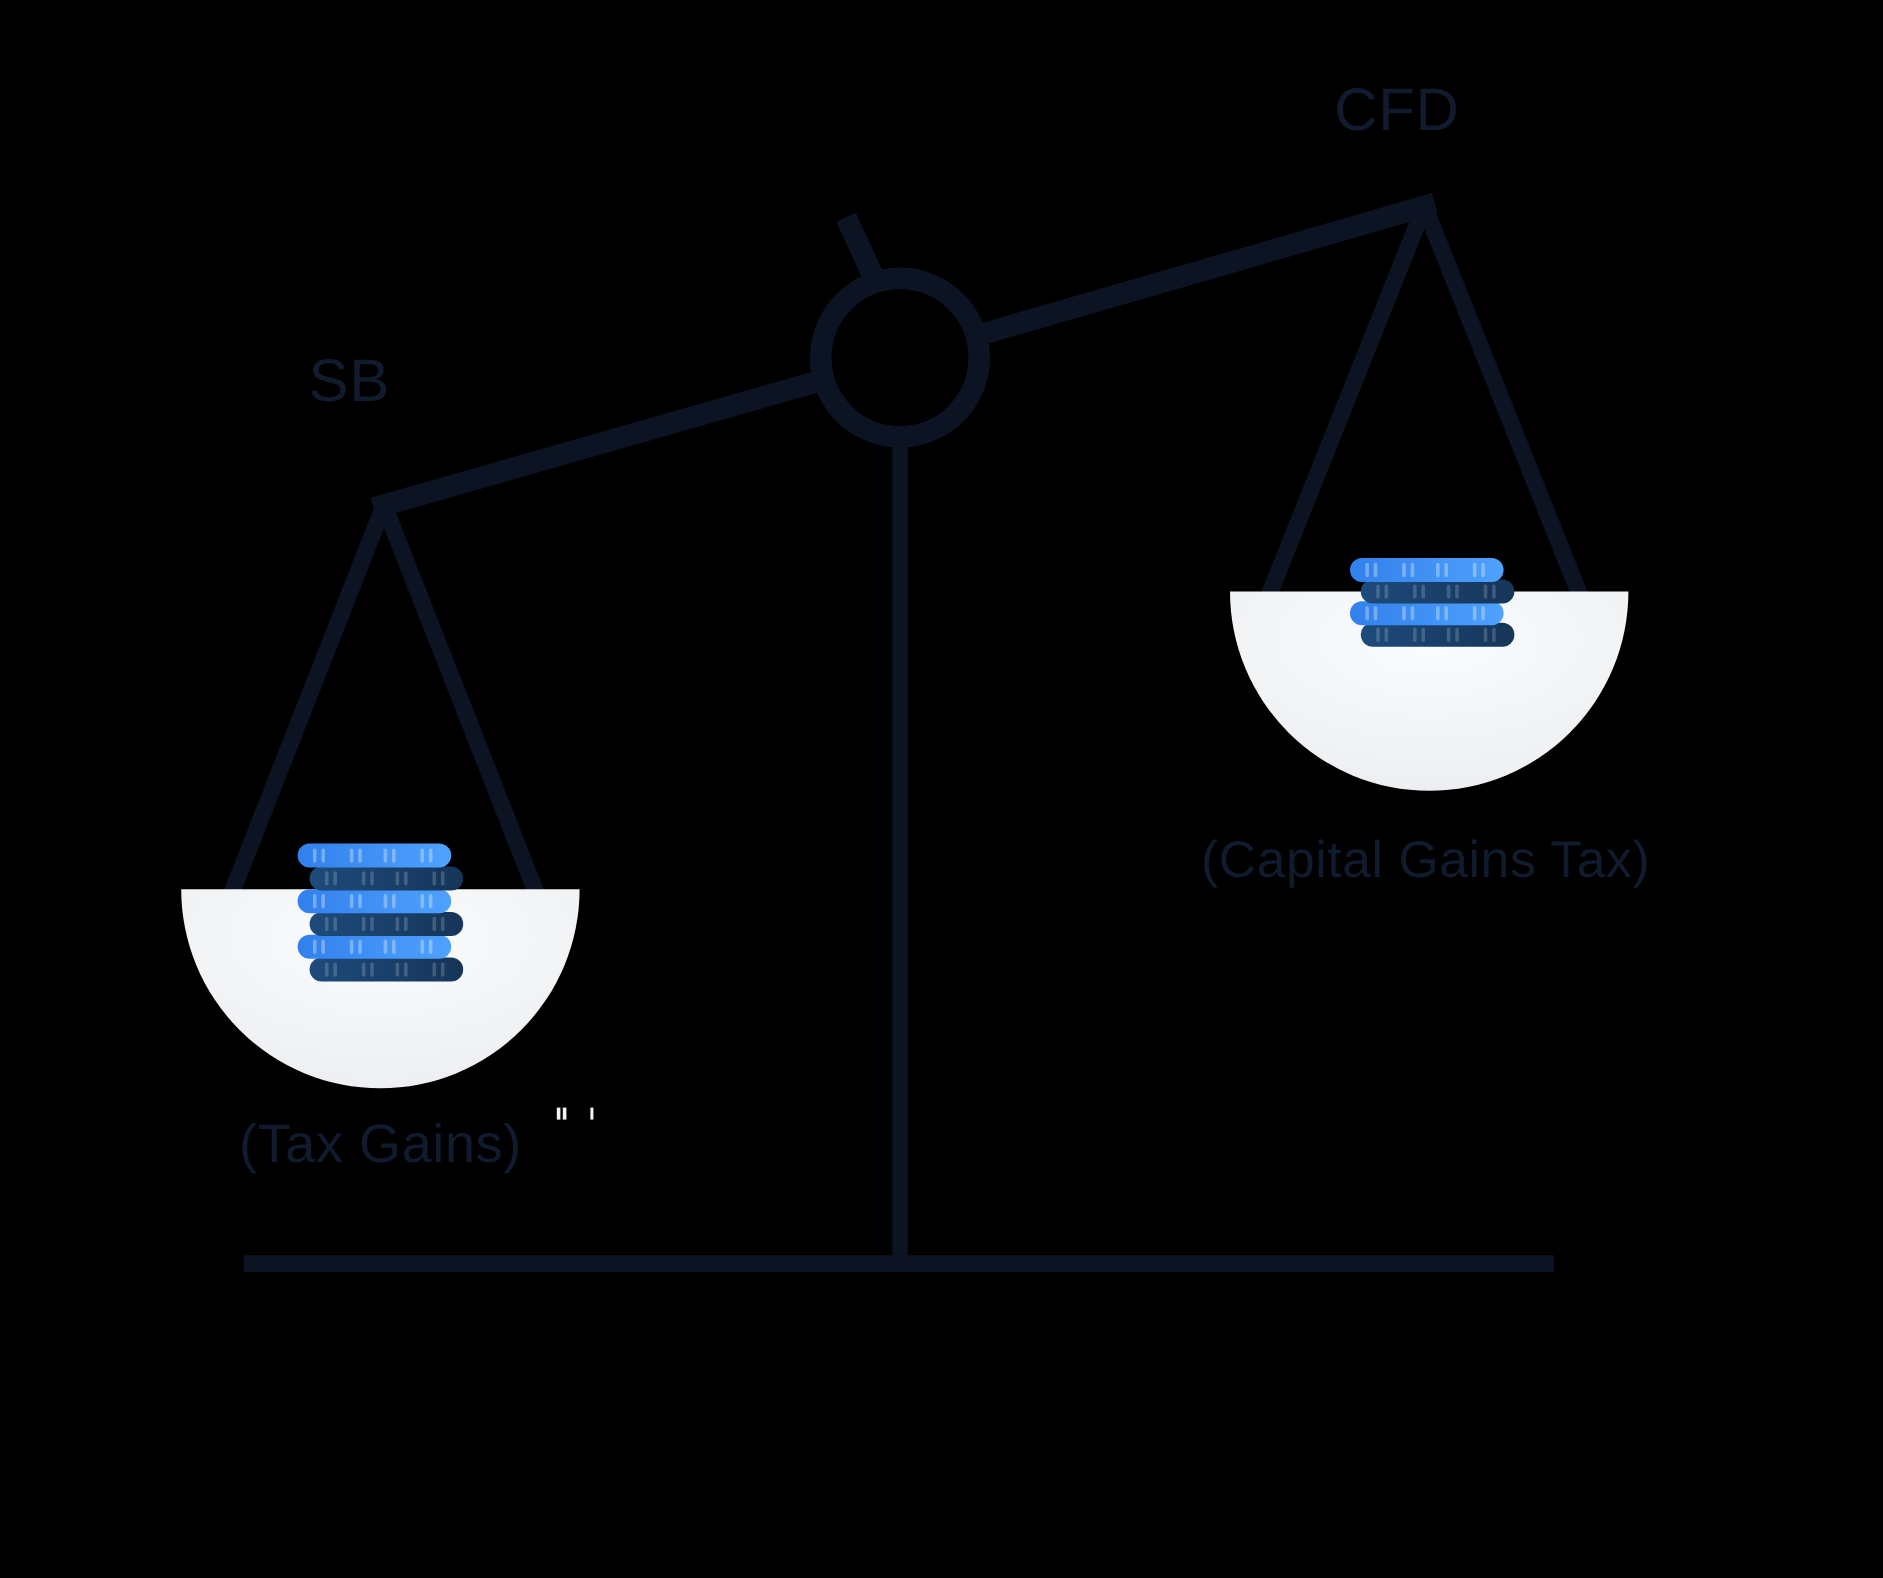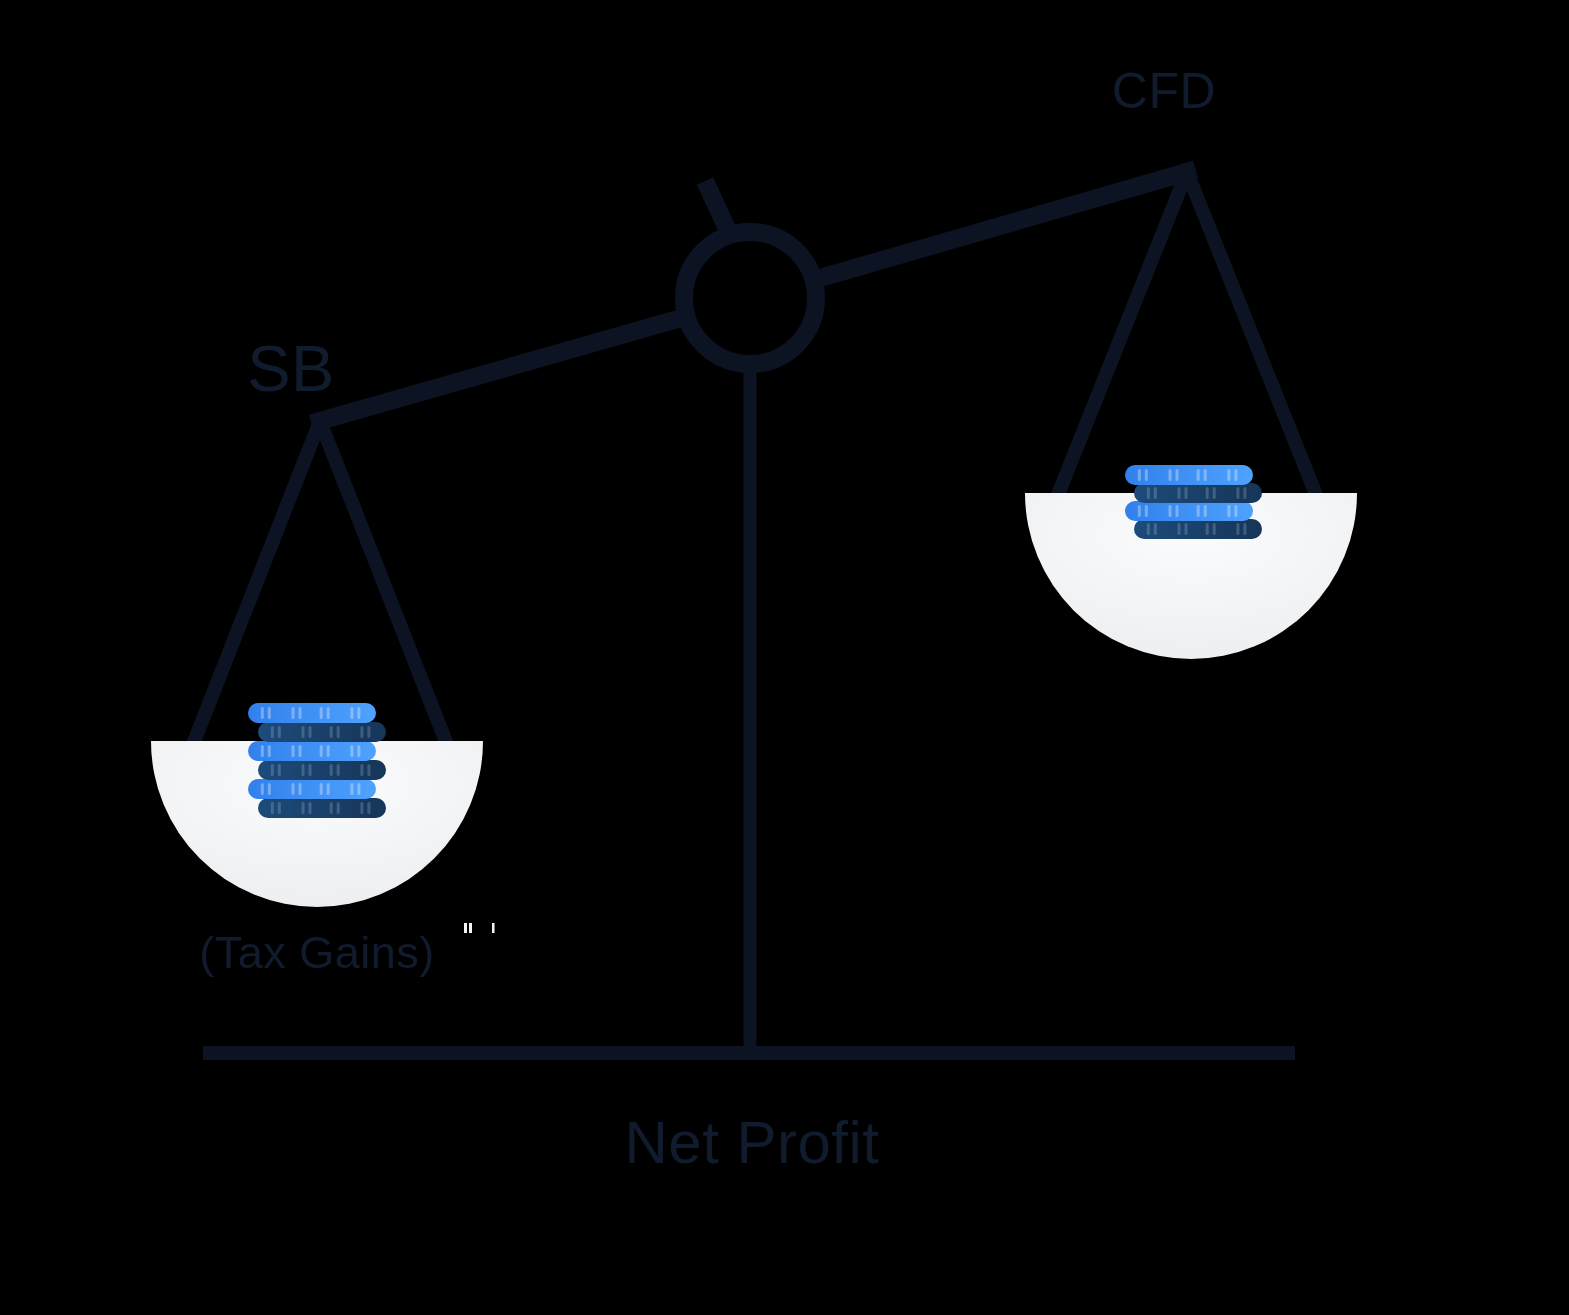--- a/index.html
+++ b/index.html
@@ -20,21 +20,21 @@
   .lbl{
     position:absolute;
     transform:translateX(-50%);
     color:var(--text,#101b2d);
     line-height:1;
     white-space:nowrap;
     font-family:"Liberation Sans", sans-serif;
     font-weight:500;
     letter-spacing:0.5px;
   }
-  #lbl-sb       {left:291px;  top:292px;  font-size:65px;margin-top:44px;}
+  #lbl-sb       {left:291px;  top:292px;  font-size:50px;}
   #lbl-cfd      {left:1164px; top:66px;   font-size:50px;}
   #lbl-taxfree  {left:317px;  top:930px;  font-size:45px;}
   #lbl-cgt      {left:1188px; top:696px;  font-size:43px;}
   #lbl-netprofit{left:752px;  top:1113px; font-size:60px;}
 </style>
 </head>
 <body style="--bg: #000000; --line: #0c1322; --text: #101b2d;">
 
 <div class="stage">
 
@@ -171,14 +171,14 @@
     <g id="artifact">
       <rect x="464" y="923" width="3" height="10" fill="#f2f4f6"></rect>
       <rect x="469" y="923" width="3" height="10" fill="#f2f4f6"></rect>
       <rect x="492" y="923" width="2.5" height="10" fill="#f2f4f6"></rect>
     </g>
   </svg>
 
   <div class="lbl" id="lbl-sb">SB</div>
   <div class="lbl" id="lbl-cfd">CFD</div>
   <div class="lbl" id="lbl-taxfree">(Tax Gains)</div>
-  <div class="lbl" id="lbl-netprofit">Net Profit</div>
+  <div class="lbl" id="lbl-cgt">(Capital Gains Tax)</div>
 </div>
 
 </body></html>

